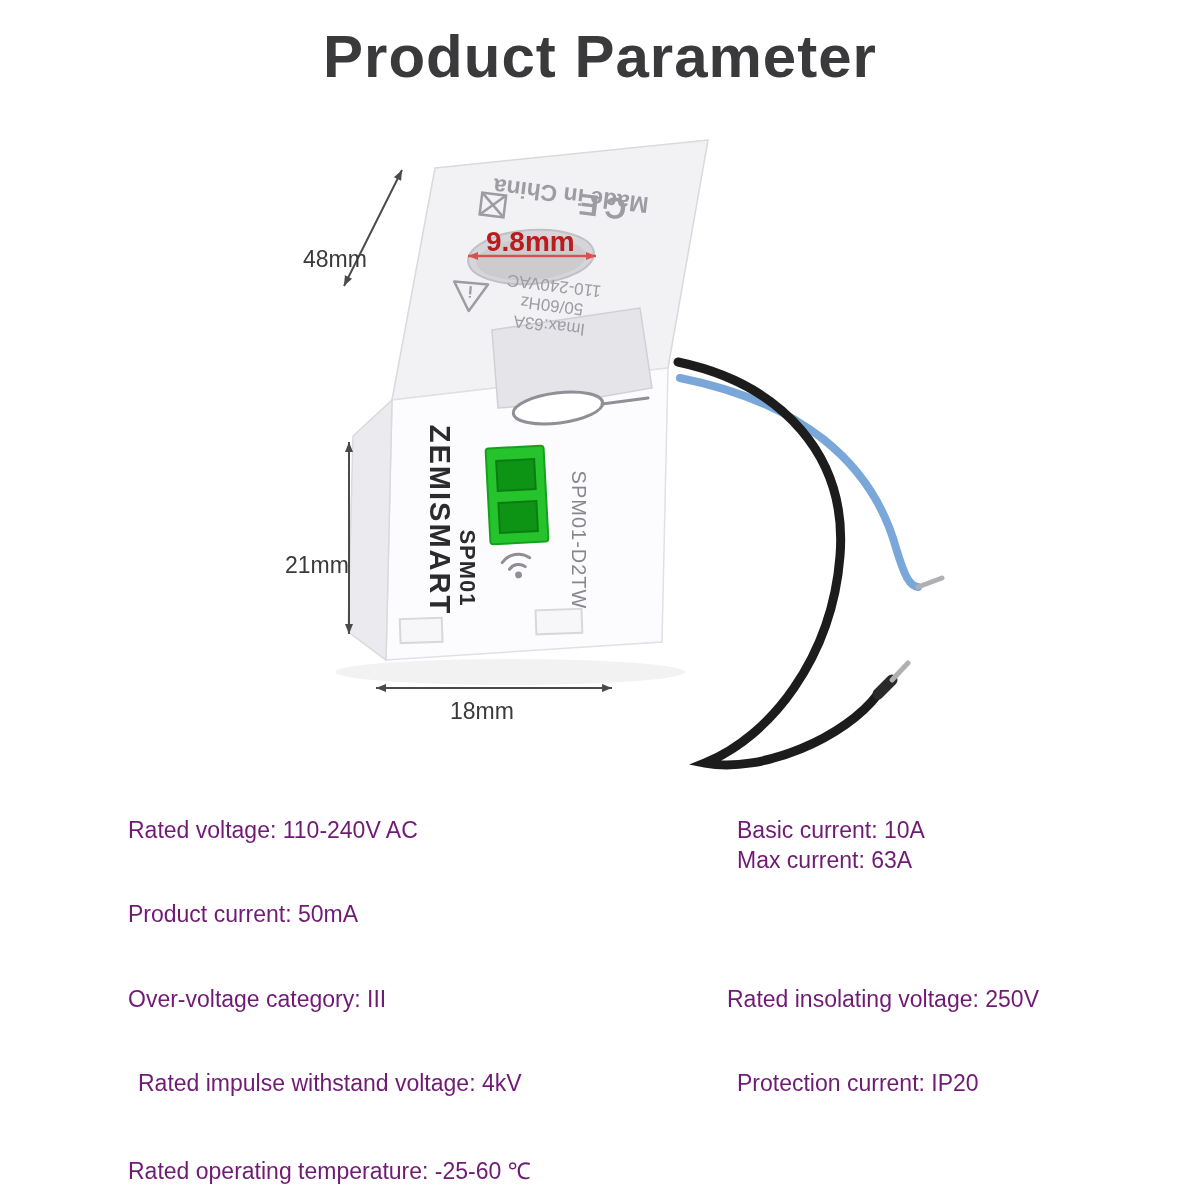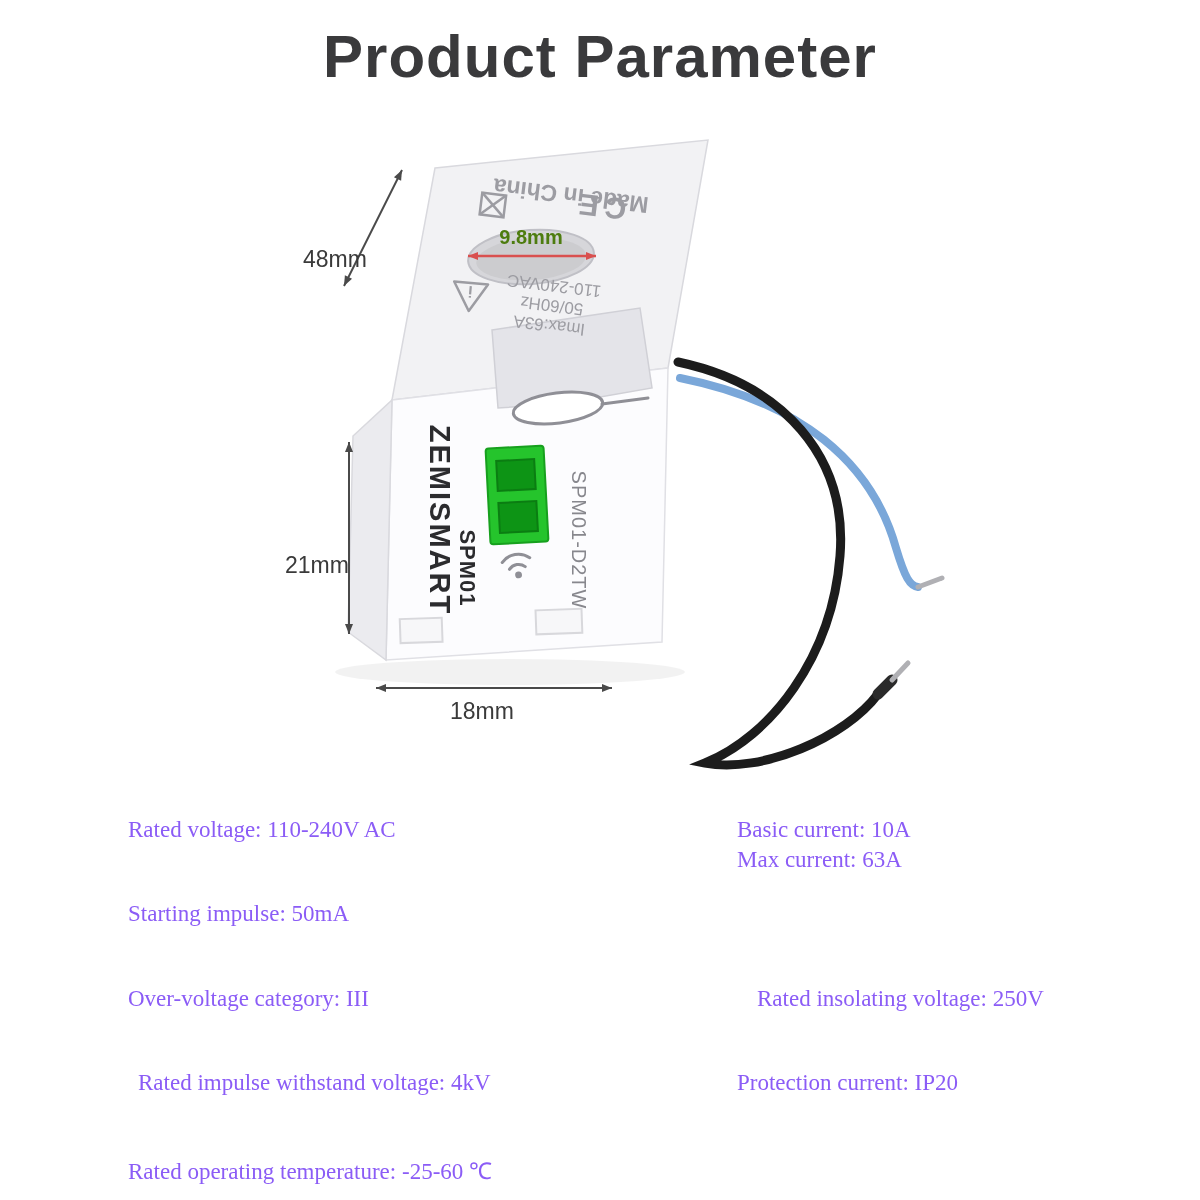--- a/index.html
+++ b/index.html
@@ -5,28 +5,28 @@
   html,body{margin:0;padding:0;}
   body{
     width:1200px;height:1200px;position:relative;background:#ffffff;
     font-family:"Liberation Sans", sans-serif;overflow:hidden;color:#1c1c1c;
   }
   .title{
     position:absolute;top:22px;left:0;width:1200px;text-align:center;
     font-size:60px;font-weight:700;color:#3a3a3c;letter-spacing:1px;
   }
   .spec{
-    position:absolute;font-size:23px;color:#8b5cf6;white-space:nowrap;font-family:Liberation Serif, serif;
+    position:absolute;font-size:23px;color:#701a75;white-space:nowrap;
   }
   .dim-label{
     position:absolute;font-size:23px;color:#3a3a3a;white-space:nowrap;text-align:right;
   }
   .dim-hole{
-    position:absolute;font-size:20px;font-weight:700;color:#4d7c0f;
-    width:90px;text-align:center;white-space:nowrap;
+    position:absolute;font-size:28px;font-weight:700;color:#b91c1c;
+    width:90px;text-align:left;white-space:nowrap;
   }
   .dim-center{width:90px;text-align:left;}
   svg{position:absolute;left:0;top:0;}
   svg text{font-family:"Liberation Sans", sans-serif;}
 </style>
 </head>
 <body>
 
 <div class="title">Product Parameter</div>
 
@@ -116,21 +116,21 @@
     <line x1="468" y1="256" x2="596" y2="256" stroke="#d9504f" stroke-width="2.5" marker-start="url(#mr)" marker-end="url(#mr)"></line>
   </g>
 </svg>
 
 <div class="dim-label" style="left:303px;top:246px">48mm</div>
 <div class="dim-label" style="left:285px;top:552px">21mm</div>
 <div class="dim-label dim-center" style="left:450px;top:698px">18mm</div>
 <div class="dim-hole" style="left:486px;top:226px">9.8mm</div>
 
 <div class="spec" style="left:128px;top:817px">Rated voltage: 110-240V AC</div>
-<div class="spec" style="left:128px;top:901px">Starting impulse: 50mA</div>
+<div class="spec" style="left:128px;top:901px">Product current: 50mA</div>
 <div class="spec" style="left:128px;top:986px">Over-voltage category: III</div>
 <div class="spec" style="left:138px;top:1070px">Rated impulse withstand voltage: 4kV</div>
 <div class="spec" style="left:128px;top:1154px">Rated operating temperature: -25-60 ℃</div>
 
 <div class="spec" style="left:737px;top:817px">Basic current: 10A</div>
 <div class="spec" style="left:737px;top:847px">Max current: 63A</div>
-<div class="spec" style="left:757px;top:986px">Rated insolating voltage: 250V</div>
+<div class="spec" style="left:727px;top:986px">Rated insolating voltage: 250V</div>
 <div class="spec" style="left:737px;top:1070px">Protection current: IP20</div>
 
 </body></html>

